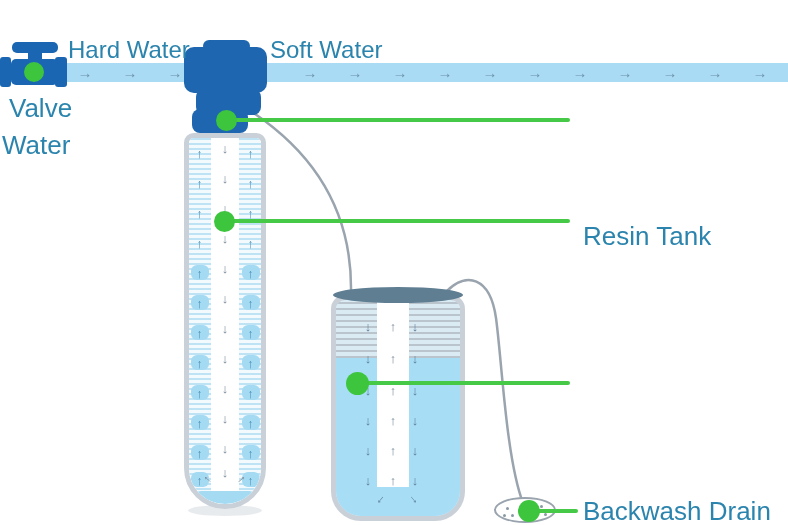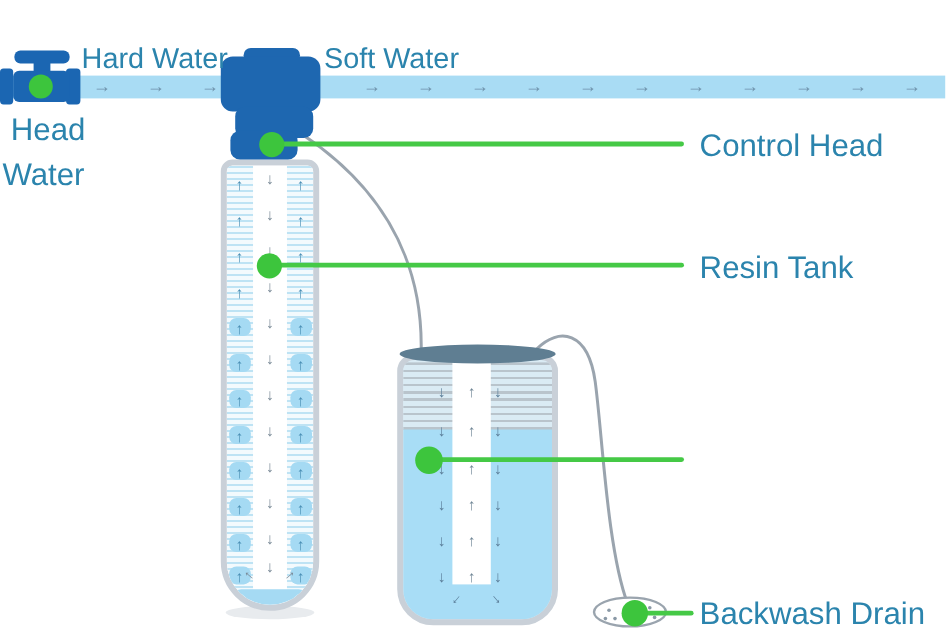--- a/index.html
+++ b/index.html
@@ -116,21 +116,21 @@
   <div class="valve">
     <div class="v-bar"></div>
     <div class="v-stem"></div>
     <div class="v-lfit"></div>
     <div class="v-rfit"></div>
     <div class="v-body"></div>
     <div class="v-dot"></div>
   </div>
 
   <div class="tlabel mv">
-    <div class="l1">Head</div>
+    <div class="l1">Valve</div>
     <div class="l2">Water</div>
   </div>
 
   <div class="rt-shadow"></div>
   <div class="rtank">
     <div class="rt-strip left"></div>
     <div class="rt-strip right"></div>
     <div class="rt-center"></div>
     <div id="resinDeco" class="abs" style="left:0;top:0;width:72px;height:366px;">
         <span class="fa rt-up" style="left: 10.5px; top: 9px;">↑</span>
@@ -230,25 +230,24 @@
   <div class="drain">
     <span class="drip" style="left:10px;top:8px;"></span>
     <span class="drip" style="left:7px;top:15px;"></span>
     <span class="drip" style="left:15px;top:15px;"></span>
     <span class="drip" style="left:44px;top:6px;"></span>
     <span class="drip" style="left:48px;top:14px;"></span>
   </div>
 
   <div class="co-dot" style="left:216px;top:110px;width:21px;height:21px;"></div>
   <div class="co-line" style="left:232px;top:118px;width:338px;"></div>
-  <div class="co-lbl" style="left:583px;top:106px;">Control Head</div>
 
   <div class="co-dot" style="left:214px;top:211px;width:21px;height:21px;"></div>
   <div class="co-line" style="left:230px;top:219px;width:340px;"></div>
-  <div class="co-lbl" style="left:583px;top:208px;">Resin Tank</div>
+  <div class="co-lbl" style="left:583px;top:221px;">Resin Tank</div>
 
   <div class="co-dot" style="left:346px;top:372px;width:23px;height:23px;"></div>
   <div class="co-line" style="left:364px;top:381px;width:206px;"></div>
 
   <div class="co-dot" style="left:518px;top:500px;width:22px;height:22px;"></div>
   <div class="co-line" style="left:537px;top:509px;width:41px;"></div>
   <div class="co-lbl" style="left:583px;top:496px;">Backwash Drain</div>
 
 </div>
 

